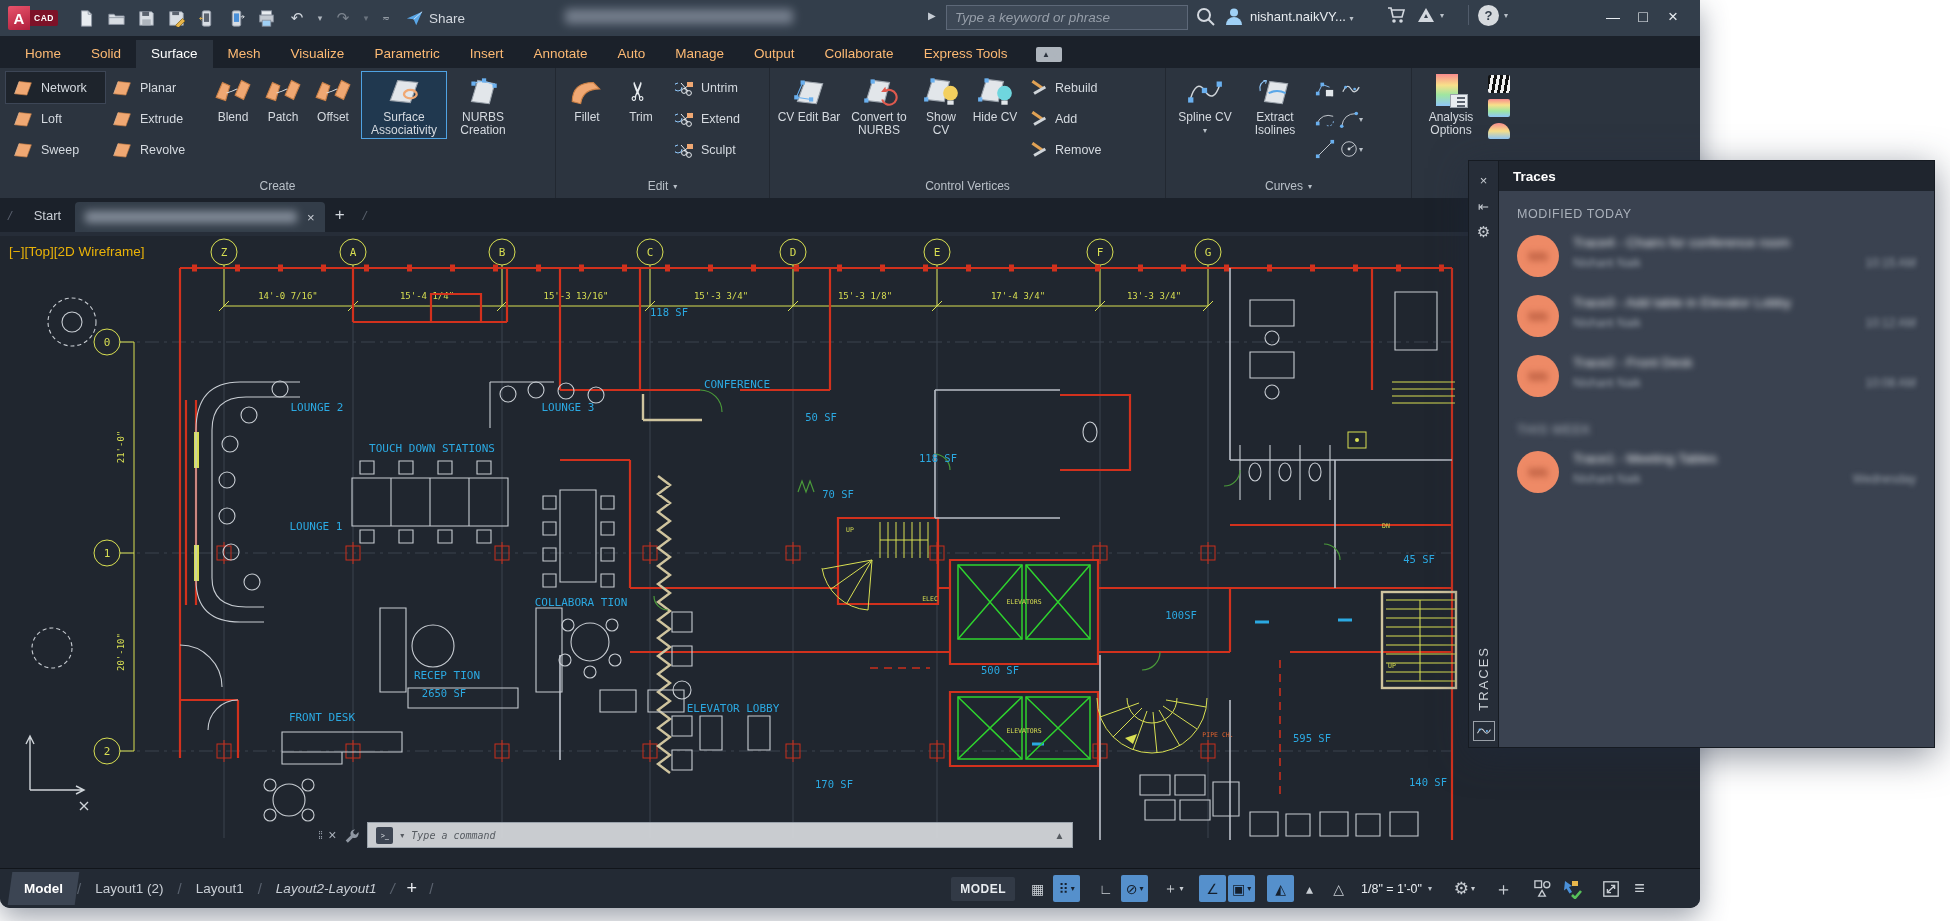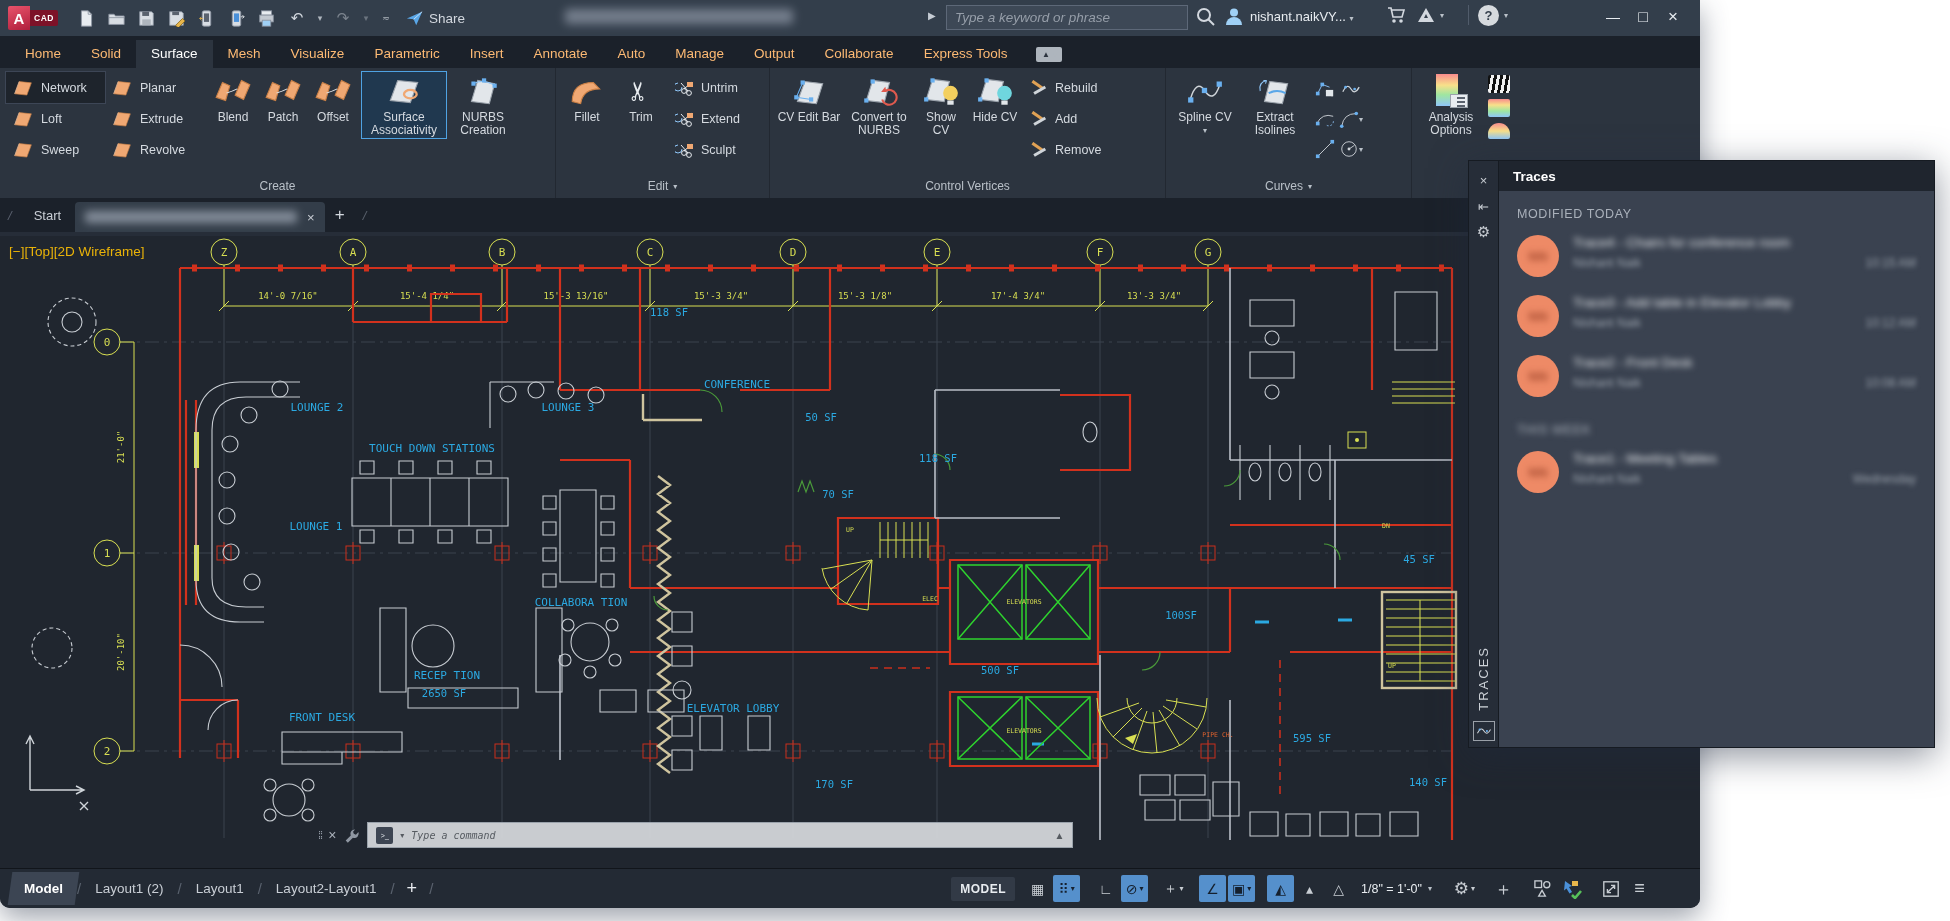--- a/index.html
+++ b/index.html
@@ -1000,21 +1000,21 @@
           <span class="lsl">/</span>
         </div>
         <div style="display:flex;align-items:center;">
           <div class="ltab"><span>Layout1 (2)</span></div>
           <span class="lsl">/</span>
         </div>
         <div style="display:flex;align-items:center;">
           <div class="ltab"><span>Layout1</span></div>
           <span class="lsl">/</span>
         </div>
-        <div style="display:flex;align-items:center;">
+        <div style="display:flex;align-items:center;font-style:italic;">
           <div class="ltab"><span>Layout2-Layout1</span></div>
           <span class="lsl">/</span>
         </div>
     </div>
     <span class="lplus">+</span>
     <span class="lsl">/</span>
 
     <div class="sticons">
       <span class="smodel">MODEL</span>
       <span class="sic">▦</span>

